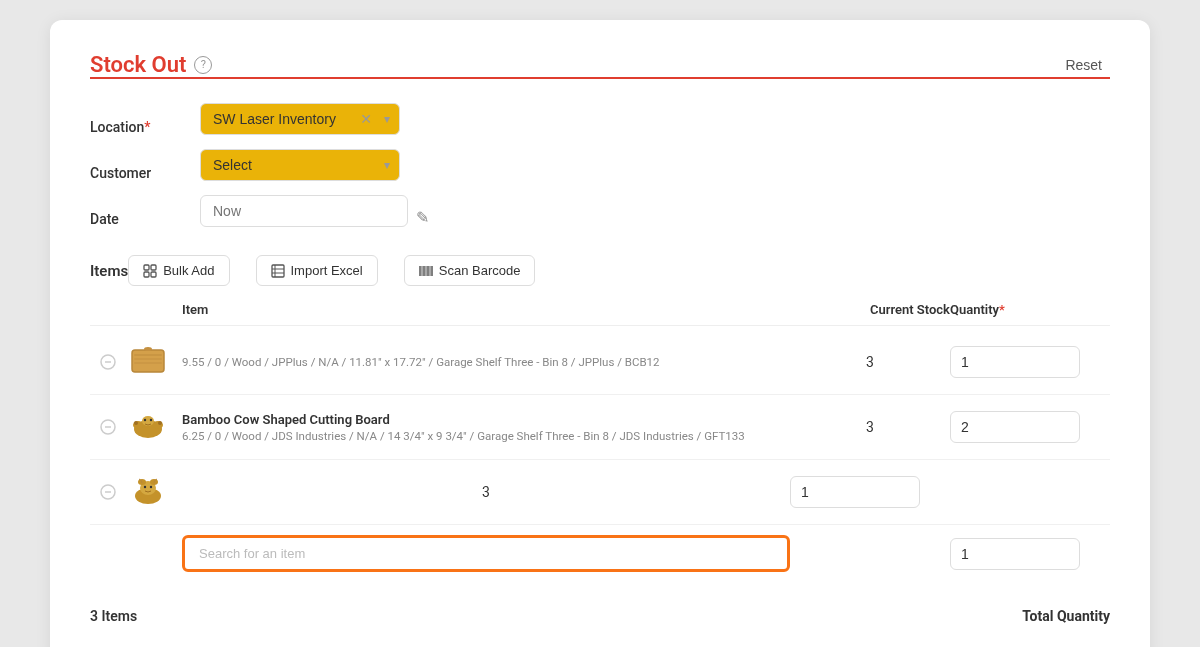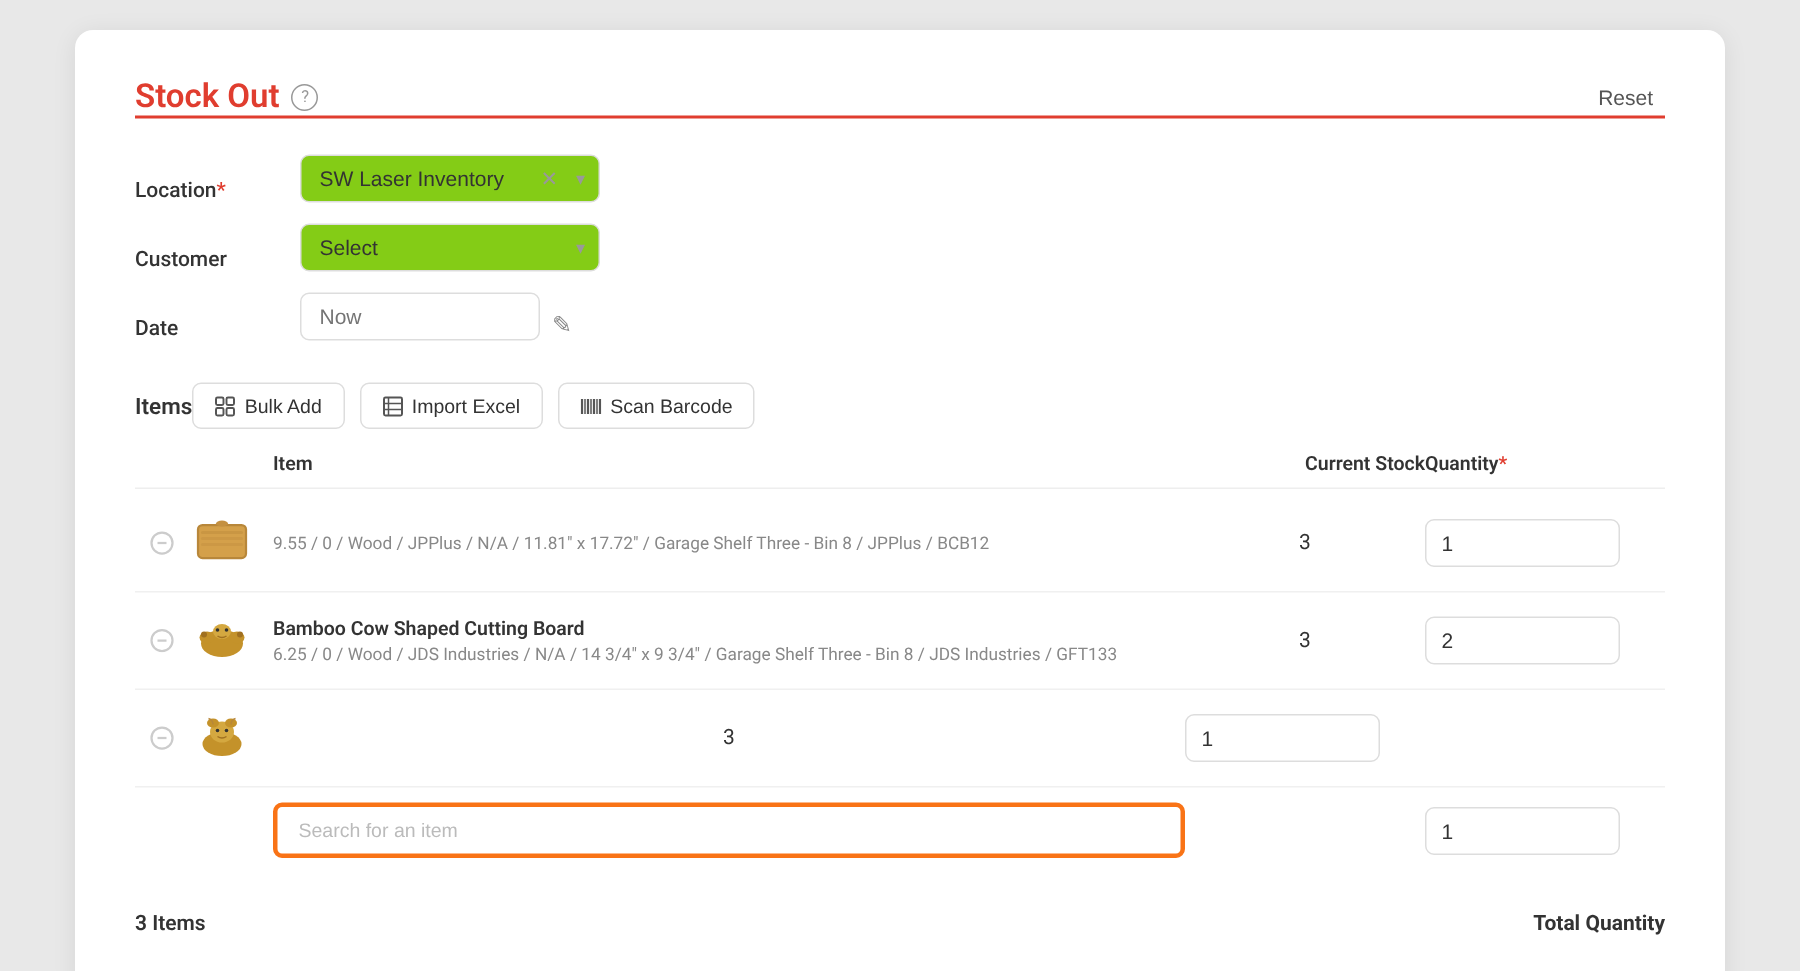--- a/index.html
+++ b/index.html
@@ -77,21 +77,21 @@
     .form-label .required {
       color: #e03d2f;
     }
     .select-wrapper {
       position: relative;
       display: inline-flex;
       align-items: center;
     }
     .form-select {
       appearance: none;
-      background: #84cc16;
+      background: #eab308;
       border: 1px solid #ddd;
       border-radius: 6px;
       padding: 7px 36px 7px 12px;
       font-size: 14px;
       color: #333;
       cursor: pointer;
       width: 200px;
       outline: none;
     }
     .select-clear {
@@ -114,21 +114,21 @@
       color: #999;
       pointer-events: none;
       font-size: 12px;
     }
     .date-input {
       border: 1px solid #ddd;
       border-radius: 6px;
       padding: 7px 12px;
       font-size: 14px;
       color: #aaa;
-      width: 160px;
+      width: 208px;
       outline: none;
       background: #fff;
     }
     .edit-icon-btn {
       background: none;
       border: none;
       cursor: pointer;
       margin-left: 8px;
       color: #888;
       font-size: 16px;
@@ -141,21 +141,21 @@
       justify-content: flex-start;
       margin-bottom: 16px;
     }
     .items-label {
       font-size: 15px;
       font-weight: 600;
       color: #333;
     }
     .items-actions {
       display: flex;
-      gap: 10px;
+      gap: 26px;
     }
     .action-btn {
       display: flex;
       align-items: center;
       gap: 6px;
       background: #fff;
       border: 1px solid #ddd;
       border-radius: 6px;
       padding: 7px 14px;
       font-size: 13px;

